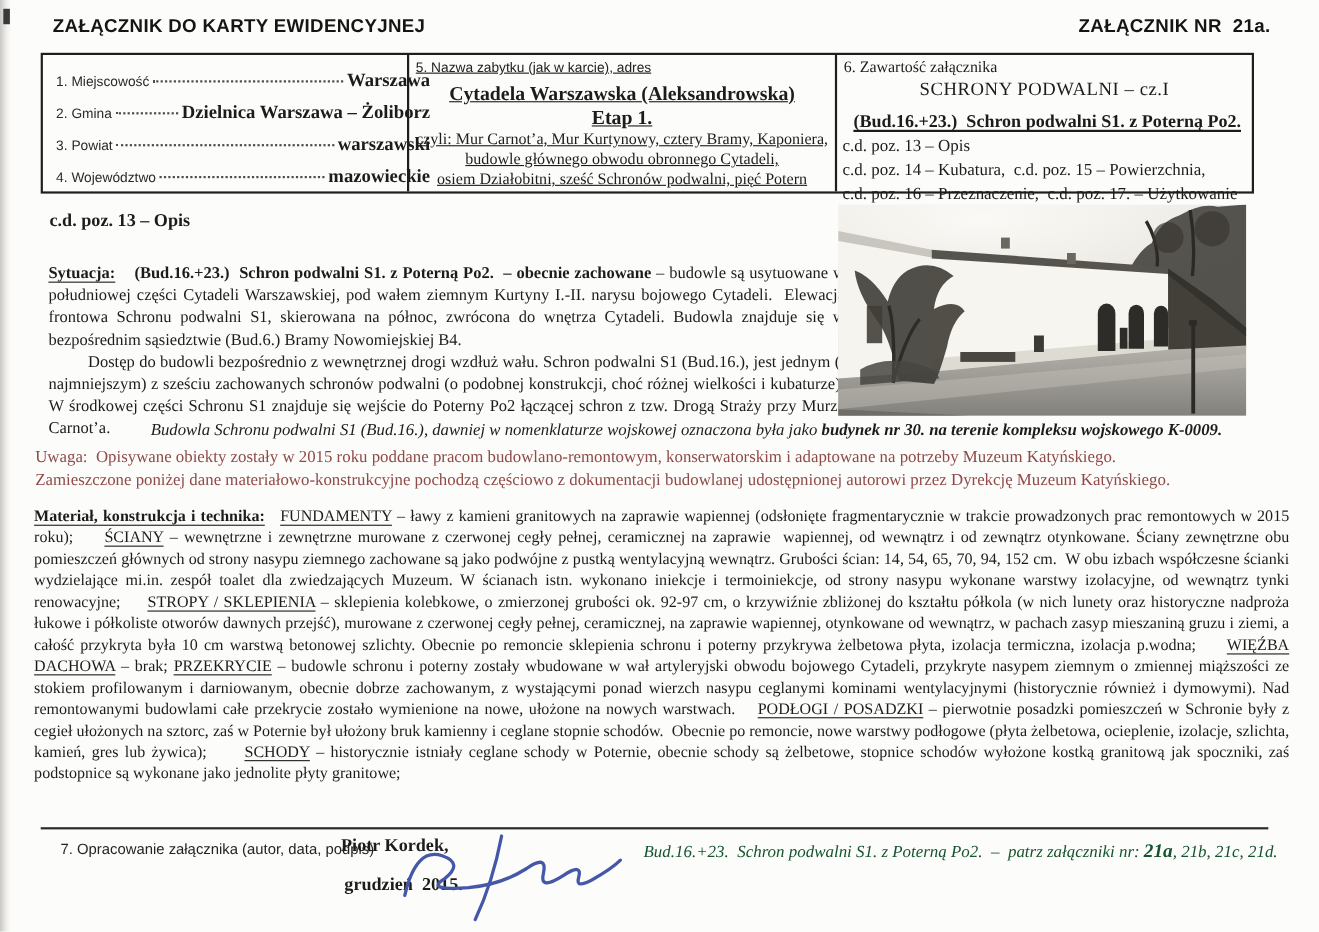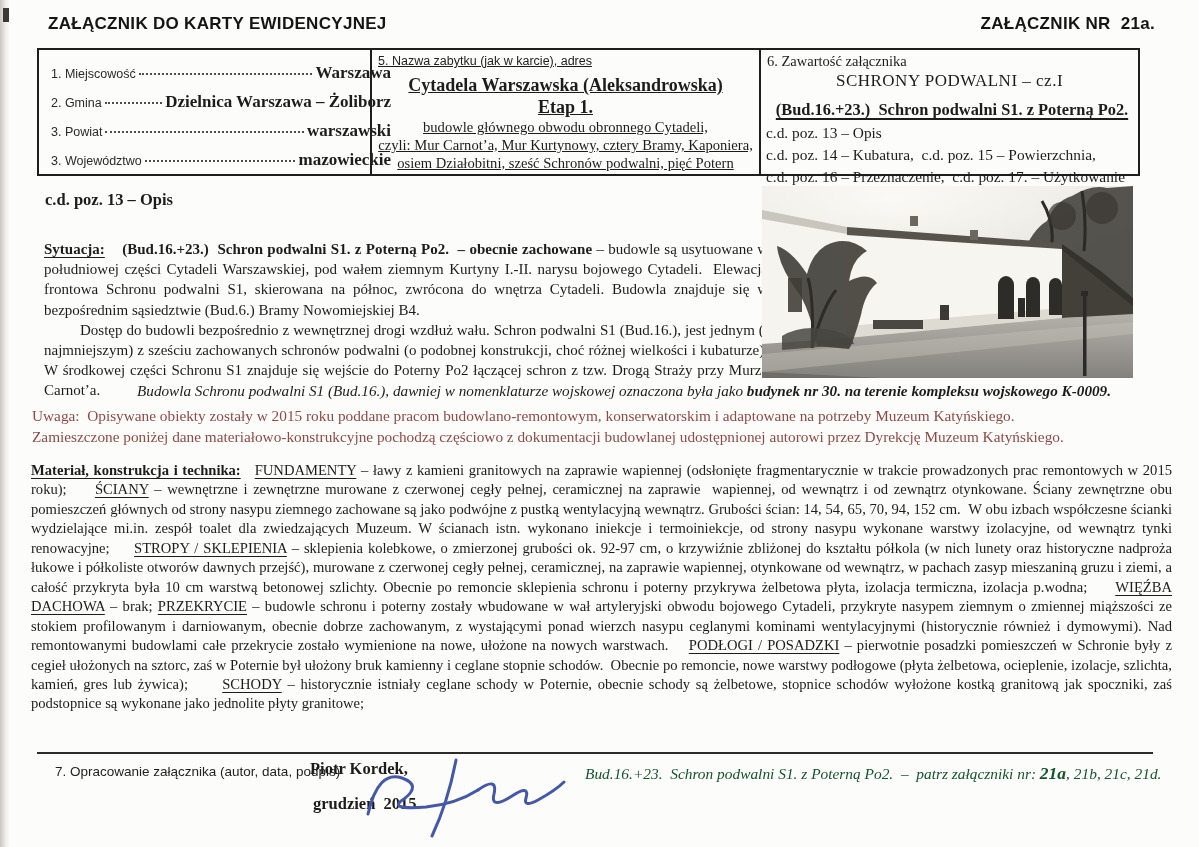--- a/index.html
+++ b/index.html
@@ -101,32 +101,32 @@
       <span class="loc-label">2. Gmina</span>
       <span class="dots"></span>
       <span class="loc-value">Dzielnica Warszawa – Żoliborz</span>
     </div>
     <div class="loc-row">
       <span class="loc-label">3. Powiat</span>
       <span class="dots"></span>
       <span class="loc-value">warszawski</span>
     </div>
     <div class="loc-row">
-      <span class="loc-label">3. Województwo</span>
+      <span class="loc-label">4. Województwo</span>
       <span class="dots"></span>
       <span class="loc-value">mazowieckie</span>
     </div>
   </div>
 
   <div class="cell" id="cell-mon">
     <div class="cell-label-sans">5. Nazwa zabytku (jak w karcie), adres</div>
     <div class="mon-title">Cytadela Warszawska (Aleksandrowska)</div>
     <div class="mon-sub">Etap 1.</div>
+    <div class="mon-line">czyli: Mur Carnot’a, Mur Kurtynowy, cztery Bramy, Kaponiera,</div>
     <div class="mon-line">budowle głównego obwodu obronnego Cytadeli,</div>
-    <div class="mon-line">czyli: Mur Carnot’a, Mur Kurtynowy, cztery Bramy, Kaponiera,</div>
     <div class="mon-line">osiem Działobitni, sześć Schronów podwalni, pięć Potern</div>
   </div>
 
   <div class="cell" id="cell-con">
     <div class="con-label">6. Zawartość załącznika</div>
     <div class="con-title">SCHRONY PODWALNI – cz.I</div>
     <div class="con-subject">(Bud.16.+23.)&nbsp; Schron podwalni S1. z Poterną Po2.</div>
     <div class="con-line">c.d. poz. 13 – Opis</div>
     <div class="con-line">c.d. poz. 14 – Kubatura, &nbsp;c.d. poz. 15 – Powierzchnia,</div>
     <div class="con-line">c.d. poz. 16 – Przeznaczenie, &nbsp;c.d. poz. 17. – Użytkowanie</div>

